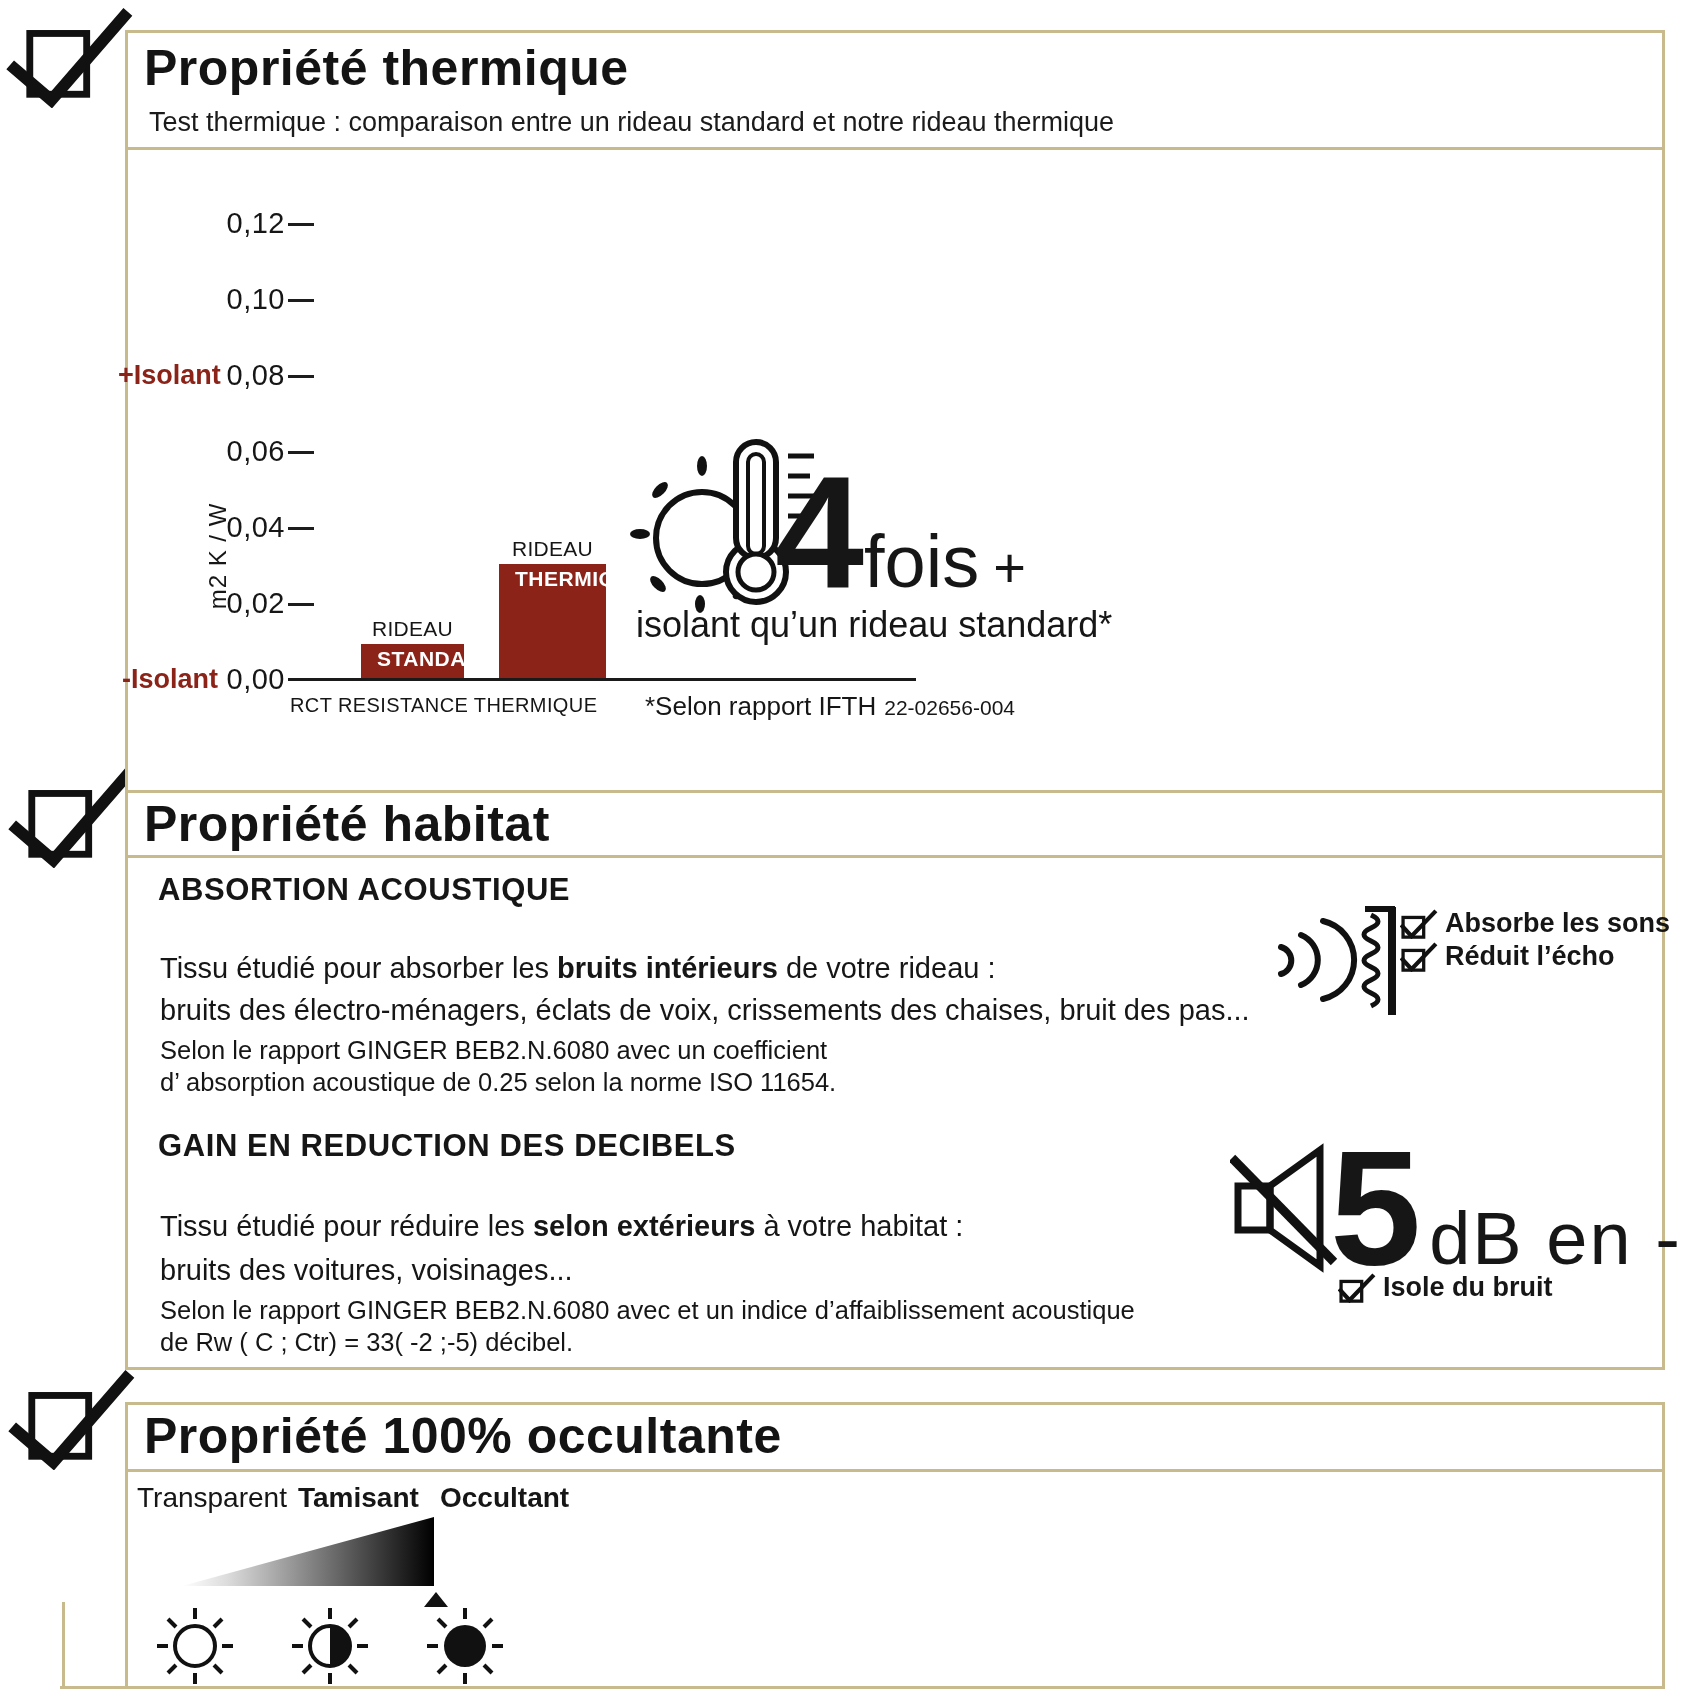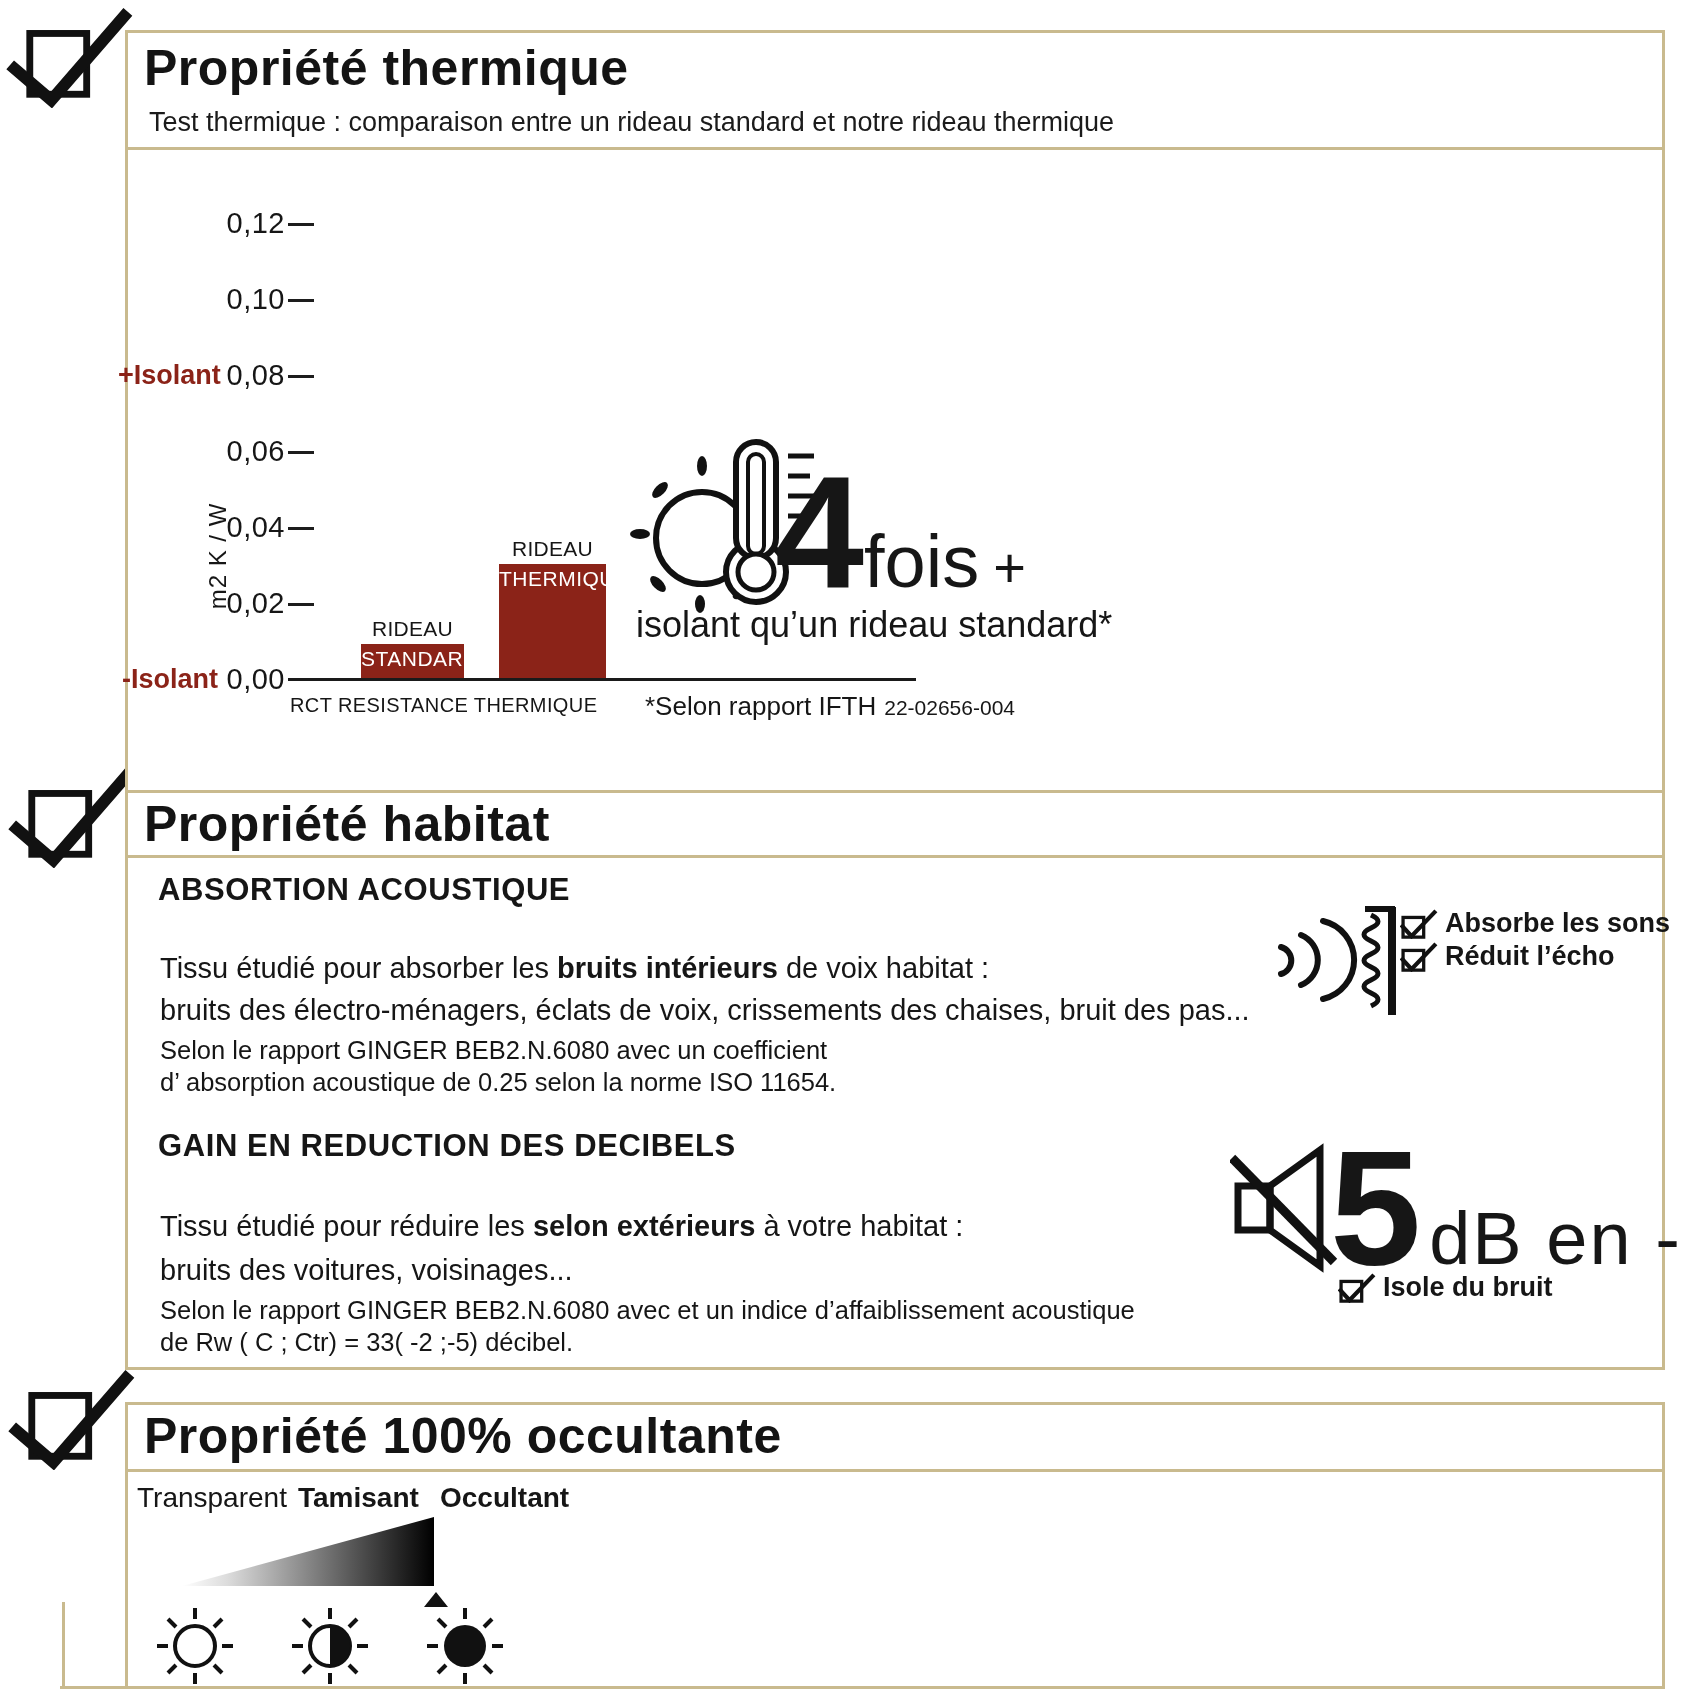--- a/index.html
+++ b/index.html
@@ -12,21 +12,21 @@
   .subtitle{padding:10px 0 0 21px;font-size:27px;font-weight:400;color:#1b1b1b;}
   
   .chart-ytick-label{position:absolute;text-align:right;font-size:29px;font-weight:500;letter-spacing:.5px;}
   .chart-ytick-dash{position:absolute;width:26px;height:3px;background:#1d1d1d;}
   .iso-label{position:absolute;width:100px;text-align:right;font-size:27px;font-weight:700;color:var(--maroon,#8b2318);}
   .y-unit{position:absolute;left:137px;top:543px;width:160px;height:26px;text-align:center;
           font-size:24px;letter-spacing:1px;transform:rotate(-90deg);}
   .baseline{position:absolute;background:#1a1a1a;}
   .bar{position:absolute;}
   .bar-above{position:absolute;text-align:center;font-size:21px;letter-spacing:.3px;}
-  .bar-inner{position:absolute;text-align:left;color:#fff;font-weight:400;font-size:21px;letter-spacing:.5px;}
+  .bar-inner{position:absolute;text-align:left;color:#fff;font-weight:700;font-size:21px;letter-spacing:.5px;padding-left:16px;}
   .x-caption{position:absolute;font-size:20px;letter-spacing:.4px;white-space:nowrap;}
   .footnote{position:absolute;white-space:nowrap;}
   .footnote .fn-main{font-size:26px;}
   .footnote .fn-ref{font-size:21px;margin-left:8px;}
   .bignum-row{position:absolute;display:flex;align-items:baseline;line-height:1;white-space:nowrap;}
   .bignum{font-size:160px;font-weight:700;letter-spacing:-2px;}
   .bigword{font-size:74px;font-weight:400;margin-left:2px;}
   .bigplus{font-size:56px;font-weight:400;margin-left:14px;}
   .big-caption{position:absolute;font-size:36px;white-space:nowrap;}
   
@@ -128,21 +128,21 @@
     </div>
 
   <section class="panel" style="left:125px;top:790px;width:1540px;height:580px">
     <div class="panel-hdr" style="height:65px">
       <h1 class="title" style="padding-top:2px">Propriété habitat</h1>
     </div>
   </section>
 
   <div class="subhead" style="left:158px;top:872px">ABSORTION ACOUSTIQUE</div>
   <div class="p-line" style="left:160px;top:952px">
-    <span>Tissu étudié pour absorber les </span><b>bruits intérieurs</b><span> de voix habitat :</span>
+    <span>Tissu étudié pour absorber les </span><b>bruits intérieurs</b><span> de votre rideau :</span>
   </div>
   <div class="p-line" style="left:160px;top:994px">bruits des électro-ménagers, éclats de voix, crissements des chaises, bruit des pas...</div>
   <div class="p-small" style="left:160px;top:1036px">Selon le rapport GINGER BEB2.N.6080 avec un coefficient</div>
   <div class="p-small" style="left:160px;top:1068px">d’ absorption acoustique de 0.25 selon la norme ISO 11654.</div>
 
   <svg class="abs" style="left:1265px;top:903px" width="140" height="116" viewBox="0 0 140 116">
     <path d="M16 44 a14 14 0 0 1 0 27" fill="none" stroke="#111" stroke-width="6" stroke-linecap="round"></path>
     <path d="M36 32 a27 27 0 0 1 0 50" fill="none" stroke="#111" stroke-width="6" stroke-linecap="round"></path>
     <path d="M58 18 a40 40 0 0 1 0 78" fill="none" stroke="#111" stroke-width="6" stroke-linecap="round"></path>
     <path d="M106 12 q14 6.5 0 13 q-14 6.5 0 13 q14 6.5 0 13 q-14 6.5 0 13 q14 6.5 0 13 q-14 6.5 0 13 q14 6.5 0 13" fill="none" stroke="#111" stroke-width="5"></path>

